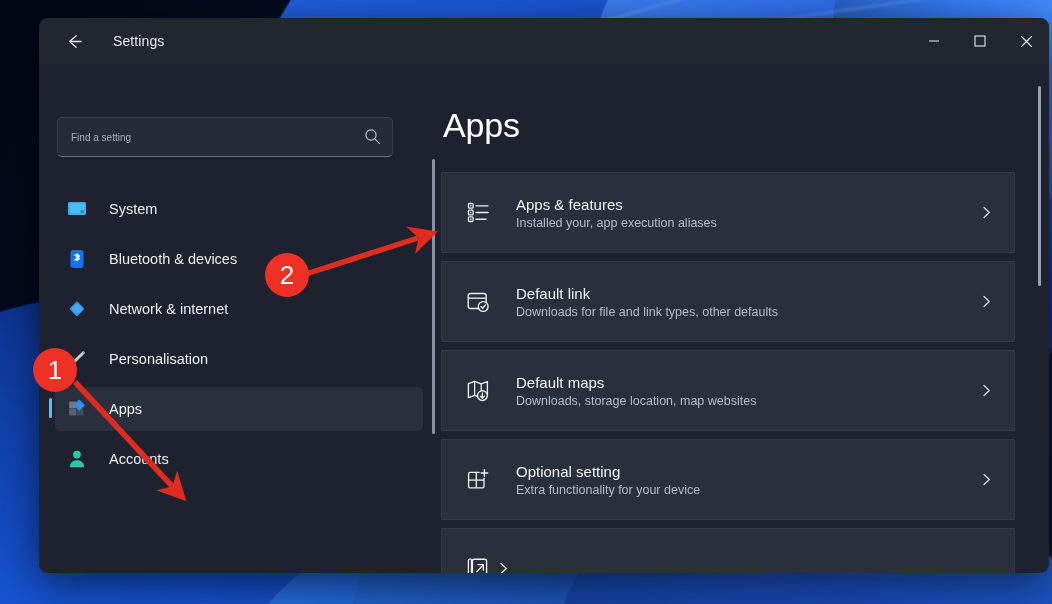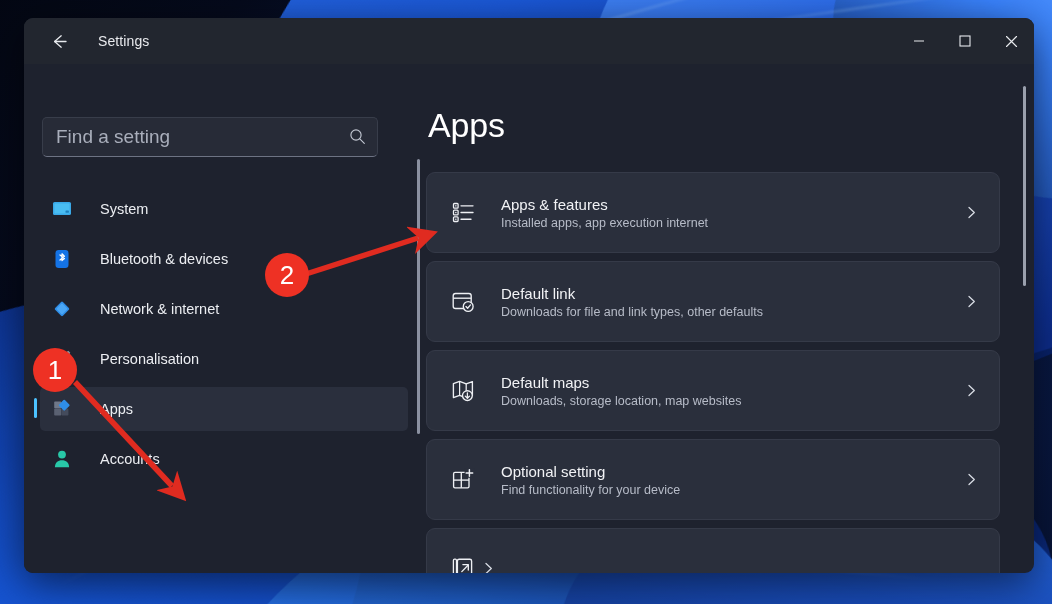--- a/index.html
+++ b/index.html
@@ -85,21 +85,21 @@
   }
   .s1 { width: 360px; left: 430px; top: 18px; transform: rotate(-16deg); opacity:.5;}
   .s2 { width: 300px; left: 700px; top: 8px; transform: rotate(-8deg); opacity:.45;}
   .s3 { width: 280px; left: 40px; top: 520px; transform: rotate(-28deg); opacity:.4;}
   .s4 { width: 420px; left: 520px; top: 560px; transform: rotate(5deg); opacity:.35;}
   .s5 { width: 240px; left: 120px; top: 430px; transform: rotate(-40deg); opacity:.35;}
 
   
   #settings-window {
     position: absolute;
-    left: 24px; top: 18px;
+    left: 39px; top: 18px;
     width: 1010px; height: 555px;
     background: #1e222e;
     border-radius: 9px 9px 9px 9px;
     box-shadow: 0 10px 40px rgba(0,0,0,.55);
     overflow: hidden;
     display: flex; flex-direction: column;
   }
 
   
   #titlebar {
@@ -140,21 +140,21 @@
     width: 336px; height: 40px;
   }
   #search-input {
     width: 100%; height: 40px;
     background: #272b37;
     border: 1px solid #383d4a;
     border-bottom: 1px solid #6d7383;
     border-radius: 5px;
     color: #ec4899;
     font-family: "Liberation Sans", sans-serif;
-    font-size: 19px;
+    font-size: 10px;
     padding: 0 38px 0 13px;
     outline: none;
   }
   #search-input::placeholder { color: #a9aebb; }
   #search-icon {
     position: absolute; right: 12px; top: 11px;
     pointer-events: none;
   }
 
   #nav-list {
@@ -177,21 +177,21 @@
     position: absolute; left: -6px; top: 11px;
     width: 3px; height: 20px;
     background: #4cc2ff; border-radius: 2px;
   }
   .nav-icon {
     width: 24px; height: 24px;
     display: flex; align-items: center; justify-content: center;
     flex: 0 0 24px;
   }
   .nav-label {
-    margin-left: 26px;
+    margin-left: 20px;
     color: #eceef2; font-size: 14.5px;
   }
 
   #sidebar-scrollbar {
     position: absolute;
     right: 6px; top: 95px;
     width: 3px; height: 275px;
     background: #8b91a1;
     border-radius: 2px;
     cursor: pointer;
@@ -212,21 +212,21 @@
     letter-spacing: -.2px;
   }
   #cards {
     margin-top: 27px;
     width: 574px;
   }
   .card {
     height: 81px;
     background: #2a2f3c;
     border: 1px solid #353a48;
-    border-radius: 9px;
+    border-radius: 1px;
     margin-bottom: 8px;
     display: flex; align-items: center;
     padding: 0 18px 0 21px;
     cursor: pointer;
   }
   .card-icon {
     width: 30px; height: 30px;
     flex: 0 0 30px;
     display: flex; align-items: center; justify-content: center;
   }
@@ -408,21 +408,21 @@
                 <rect x="4.2" y="11.9" width="1.3" height="1.3" fill="#eef0f4"></rect>
                 <rect x="2.5" y="16.9" width="4.6" height="4.6" rx=".9" fill="none" stroke="#eef0f4" stroke-width="1.3"></rect>
                 <rect x="4.2" y="18.6" width="1.3" height="1.3" fill="#eef0f4"></rect>
                 <path d="M10 5.8 H22" stroke="#eef0f4" stroke-width="1.35" stroke-linecap="round"></path>
                 <path d="M10 12.5 H22" stroke="#eef0f4" stroke-width="1.35" stroke-linecap="round"></path>
                 <path d="M10 19.2 H20" stroke="#eef0f4" stroke-width="1.35" stroke-linecap="round"></path>
               </svg>
             </span>
             <span class="card-text">
               <div class="card-title">Apps &amp; features</div>
-              <div class="card-sub">Installed apps, app execution internet</div>
+              <div class="card-sub">Installed your, app execution aliases</div>
             </span>
             <span class="card-chev">
               <svg width="13" height="13" viewBox="0 0 13 13">
                 <path d="M4 1.5 L9.3 6.5 L4 11.5" fill="none" stroke="#d9dde5" stroke-width="1.25" stroke-linecap="round" stroke-linejoin="round"></path>
               </svg>
             </span>
           </div>
 
           <div class="card">
             <span class="card-icon">
@@ -470,21 +470,21 @@
               <svg width="25" height="25" viewBox="0 0 25 25">
                 <rect x="2.6" y="5.4" width="15.4" height="15.4" rx="1.4" fill="none" stroke="#eef0f4" stroke-width="1.35"></rect>
                 <path d="M10.3 5.4 V20.8" stroke="#eef0f4" stroke-width="1.35"></path>
                 <path d="M2.6 13.1 H18" stroke="#eef0f4" stroke-width="1.35"></path>
                 <rect x="13.6" y="1.1" width="9.6" height="9.6" rx="1" fill="#2a2f3c"></rect>
                 <path d="M18.4 2.6 V9.2 M15.1 5.9 H21.7" stroke="#eef0f4" stroke-width="1.45" stroke-linecap="round"></path>
               </svg>
             </span>
             <span class="card-text">
               <div class="card-title">Optional setting</div>
-              <div class="card-sub">Find functionality for your device</div>
+              <div class="card-sub">Extra functionality for your device</div>
             </span>
             <span class="card-chev">
               <svg width="13" height="13" viewBox="0 0 13 13">
                 <path d="M4 1.5 L9.3 6.5 L4 11.5" fill="none" stroke="#d9dde5" stroke-width="1.25" stroke-linecap="round" stroke-linejoin="round"></path>
               </svg>
             </span>
           </div>
 
           <div class="card">
             <span class="card-icon">

